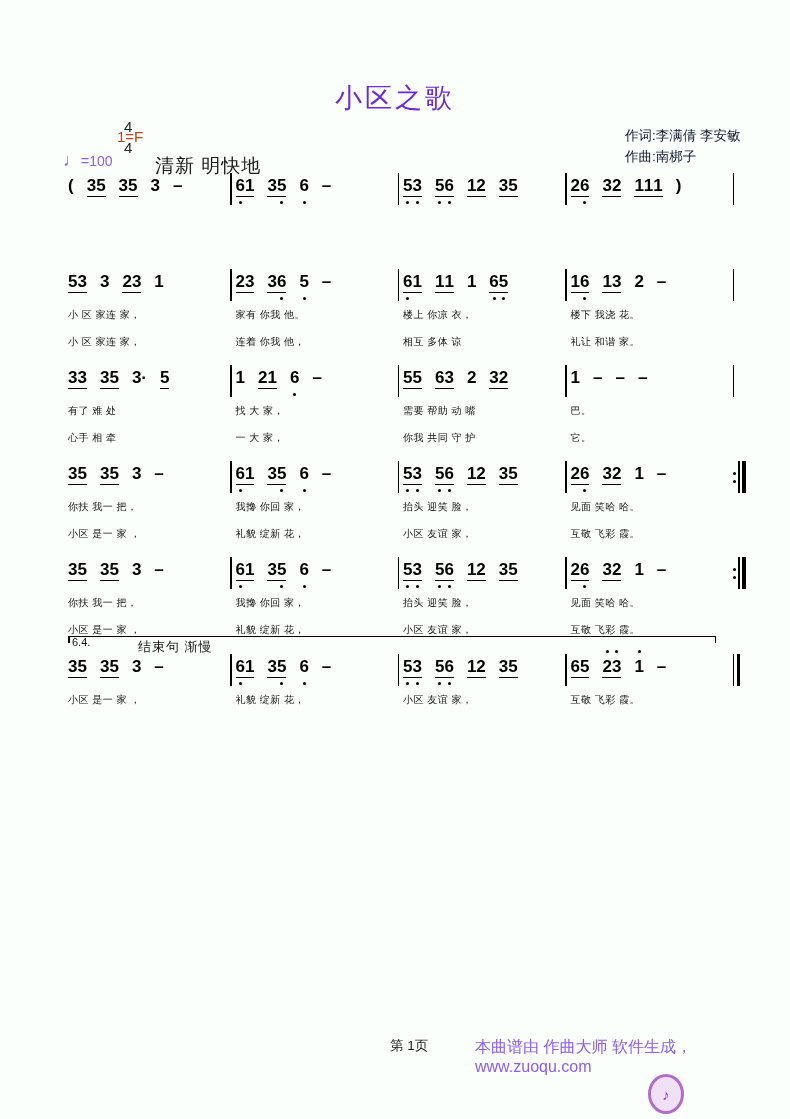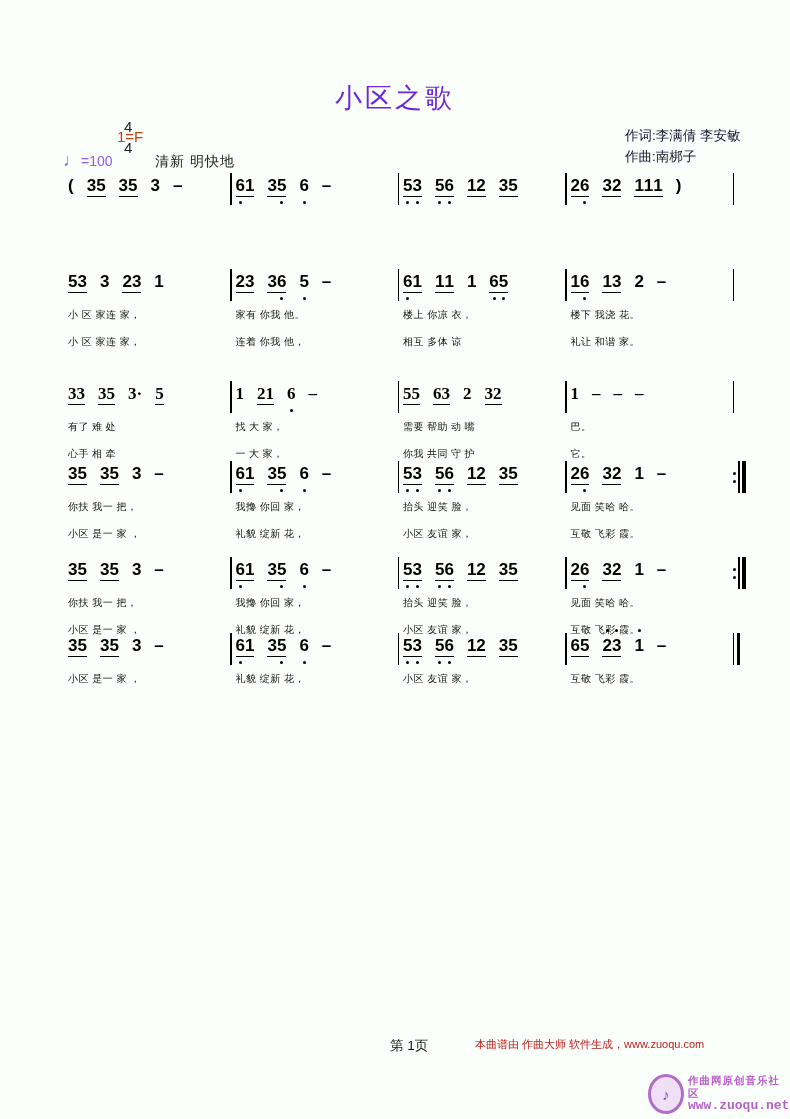--- a/index.html
+++ b/index.html
@@ -13,21 +13,21 @@
   .title{
     position:absolute;top:80px;left:0;width:100%;text-align:center;
     font-family:"Liberation Serif","DejaVu Serif",serif;
     font-size:27px;letter-spacing:3px;color:#6d28d9;
   }
   .keyline{position:absolute;top:128px;left:85px;font-size:15px;color:#c2410c;margin-left:32px;}
   .meter{position:absolute;top:116px;left:124px;text-align:center;font-size:15px;line-height:1.4;color:#222;}
   .meter .num{display:block;}
   .temporow{position:absolute;top:150px;left:63px;font-size:14px;color:#8b5cf6;}
   .temporow .note{font-size:18px;}
-  .mood{position:absolute;top:153px;left:155px;font-size:14px;color:#1a1a1a;letter-spacing:1px;}
+  .mood{position:absolute;top:153px;left:155px;font-size:19px;color:#1a1a1a;letter-spacing:1px;}
   .credits{position:absolute;top:126px;left:625px;font-size:13.5px;line-height:1.55;color:#0f172a;}
   
   .systems{position:absolute;left:68px;top:0;width:668px;}
   .system{position:absolute;left:0;width:100%;}
   .sys-row{display:flex;align-items:flex-start;gap:4px;}
   .measure{width:158px;flex:none;}
   .notes-row{display:flex;gap:13px;align-items:flex-start;height:30px;
     font-weight:bold;font-size:17px;color:#000;}
   .tok{display:inline-block;line-height:1.2;white-space:nowrap;}
   .tok.u{border-bottom:1.5px solid #000;padding-bottom:0;}
@@ -45,21 +45,21 @@
   .rdots i{width:3px;height:3px;border-radius:50%;background:#000;display:block;}
   
   .bracket{position:relative;height:18px;margin-bottom:2px;border-top:1.5px solid #000;width:648px;}
   .bracket::before,.bracket::after{content:'';position:absolute;top:0;width:1.5px;height:6px;background:#000;}
   .bracket::before{left:0;}
   .bracket::after{right:0;}
   .bracket .blabel{position:absolute;left:4px;top:-1px;font-size:11px;color:#111;}
   .bracket .btext{position:absolute;left:70px;top:1px;font-size:13px;color:#111;letter-spacing:1px;}
   
   .page-no{position:absolute;top:1037px;left:390px;font-size:13.5px;color:#1a1a1a;text-align:center;}
-  .gen-credit{position:absolute;top:1037px;left:475px;font-size:11px;color:#b91c1c;}
+  .gen-credit{position:absolute;top:1037px;left:475px;font-size:16px;color:#8b5cf6;}
   
   .watermark{position:absolute;left:648px;top:1074px;display:flex;align-items:center;gap:4px;}
   .wm-logo{width:30px;height:34px;border-radius:50%;border:3px solid #b06cc8;
     background:#f0e0f5;display:flex;align-items:center;justify-content:center;
     color:#8a3fa8;font-size:15px;flex:none;}
   .wm-text{display:flex;flex-direction:column;line-height:1.15;}
   .wm-cn{font-size:10.5px;font-weight:bold;color:#b75fc9;letter-spacing:1px;}
   .wm-url{font-size:13px;font-weight:bold;color:#b75fc9;
     font-family:"Liberation Mono","DejaVu Sans Mono",monospace;}
 </style>
@@ -165,21 +165,21 @@
             <span class="tok u"><span class="ch">1</span><span class="ch">3</span></span>
             <span class="tok"><span class="ch">2</span></span>
             <span class="tok"><span class="ch">–</span></span>
           </div>
           <div class="lyric">楼下 我浇 花。</div>
           <div class="lyric">礼让 和谐 家。</div>
         </div>
         <div class="bl"></div>
       </div>
     </div>
-    <div class="system" style="top: 384px; font-family: Liberation Serif, serif;">
+    <div class="system" style="top: 368px;">
       <div class="sys-row">
         <div class="measure">
           <div class="notes-row">
             <span class="tok u"><span class="ch">3</span><span class="ch">3</span></span>
             <span class="tok u"><span class="ch">3</span><span class="ch">5</span></span>
             <span class="tok"><span class="ch">3</span><span class="ch">·</span></span>
             <span class="tok u"><span class="ch">5</span></span>
           </div>
           <div class="lyric">有了 难 处</div>
           <div class="lyric">心手 相 牵</div>
@@ -324,20 +324,24 @@
           <div class="rdots">
             <i></i>
             <i></i>
           </div>
           <div class="bl"></div>
           <div class="blk"></div>
         </div>
       </div>
     </div>
     <div class="system" style="top: 636px;">
+      <div class="bracket">
+        <div class="blabel">6.4.</div>
+        <div class="btext">结束句 渐慢</div>
+      </div>
       <div class="sys-row">
         <div class="measure">
           <div class="notes-row">
             <span class="tok u"><span class="ch">3</span><span class="ch">5</span></span>
             <span class="tok u"><span class="ch">3</span><span class="ch">5</span></span>
             <span class="tok"><span class="ch">3</span></span>
             <span class="tok"><span class="ch">–</span></span>
           </div>
           <div class="lyric">小区 是一 家 ，</div>
         </div>
@@ -377,17 +381,13 @@
         </div>
       </div>
     </div>
   </div>
 
 <div class="page-no">第 1页</div>
 <div class="gen-credit">本曲谱由 作曲大师 软件生成，www.zuoqu.com</div>
 
 <div class="watermark">
   <div class="wm-logo">♪</div>
-  <div class="wm-text">
-    <span class="wm-cn">作曲网原创音乐社区</span>
-    <span class="wm-url">www.zuoqu.net</span>
-  </div>
 </div>
 
 </body></html>

